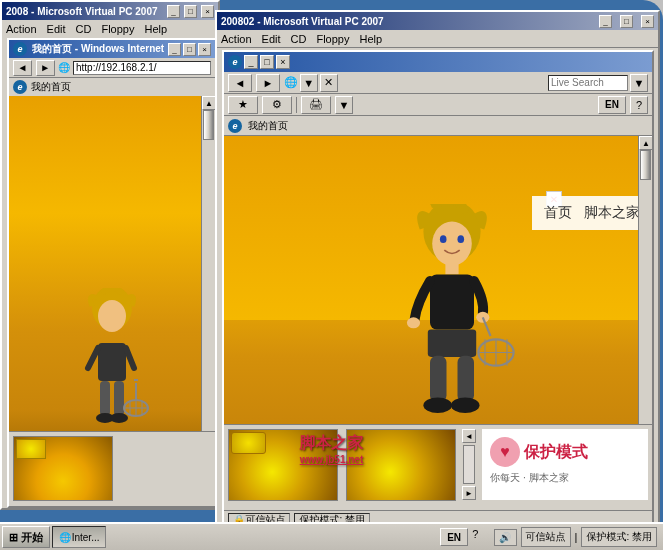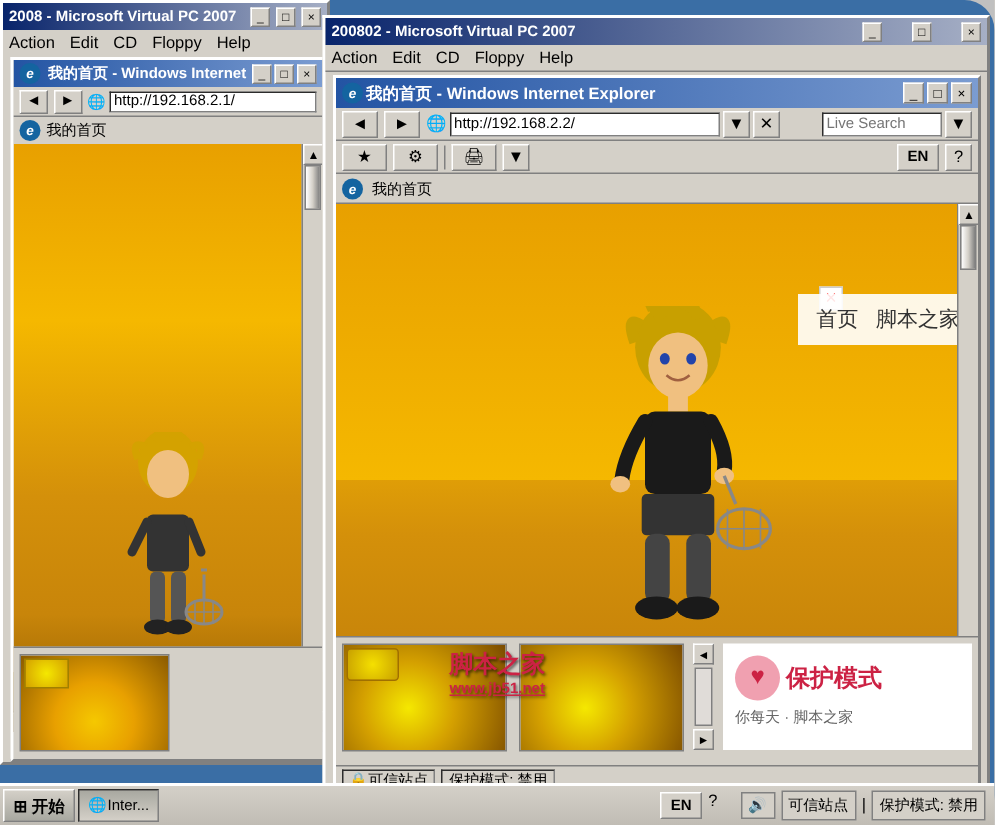--- a/index.html
+++ b/index.html
@@ -200,21 +200,21 @@
       border-top: 2px solid #ffffff;
       border-left: 2px solid #ffffff;
     }
 
     .vpc-titlebar-front {
       background: linear-gradient(to right, #08246b, #a6afc5);
       height: 18px;
       display: flex;
       align-items: center;
       padding: 0 4px;
-      gap: 20px;
+      gap: 8px;
     }
 
     .vpc-titlebar-front .title-text {
       color: white;
       font-size: 10px;
       font-weight: bold;
       flex: 1;
     }
 
     .vpc-titlebar-front .win-btn {
@@ -758,32 +758,30 @@
       <span>Action</span>
       <span>Edit</span>
       <span>CD</span>
       <span>Floppy</span>
       <span>Help</span>
     </div>
 
     <div class="ie-window-front">
       <div class="ie-titlebar-front">
         <span class="ie-circle ie-logo">e</span>
-        <span class="title-text">我的首页 - Windows Internet Explorer</span>
         <div class="win-btn">_</div>
         <div class="win-btn">□</div>
         <div class="win-btn">×</div>
       </div>
 
       <div class="ie-toolbar-front">
         <div class="nav-btn-front">◄</div>
         <div class="nav-btn-front">►</div>
         <div class="address-bar-front">
           <span style="font-size:11px;">🌐</span>
-          <input type="text" value="http://192.168.2.2/" style="">
           <div class="nav-btn-front" style="width:18px;">▼</div>
           <div class="nav-btn-front" style="width:18px;">✕</div>
         </div>
         <div class="search-bar-front">
           <input type="text" placeholder="Live Search" style="">
           <div class="nav-btn-front" style="width:18px;">▼</div>
         </div>
       </div>
 
       <div class="ie-toolbar2-front">

